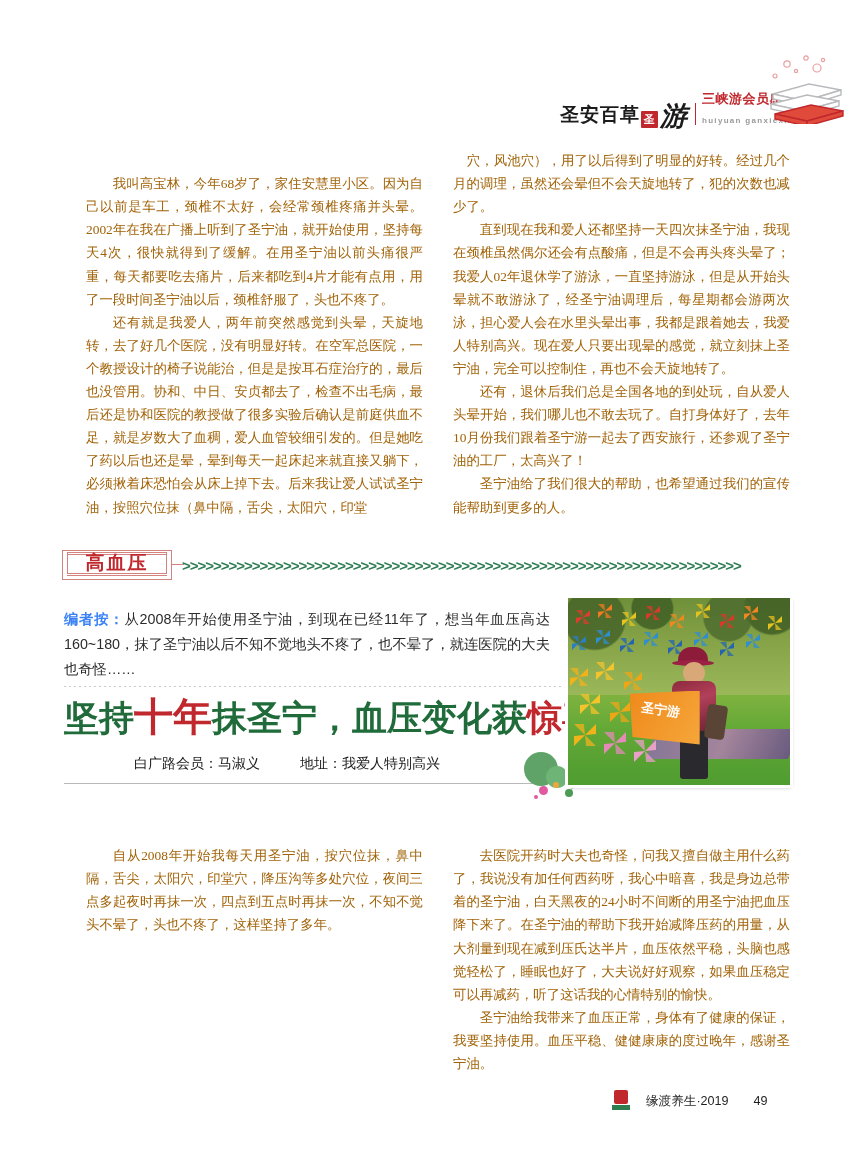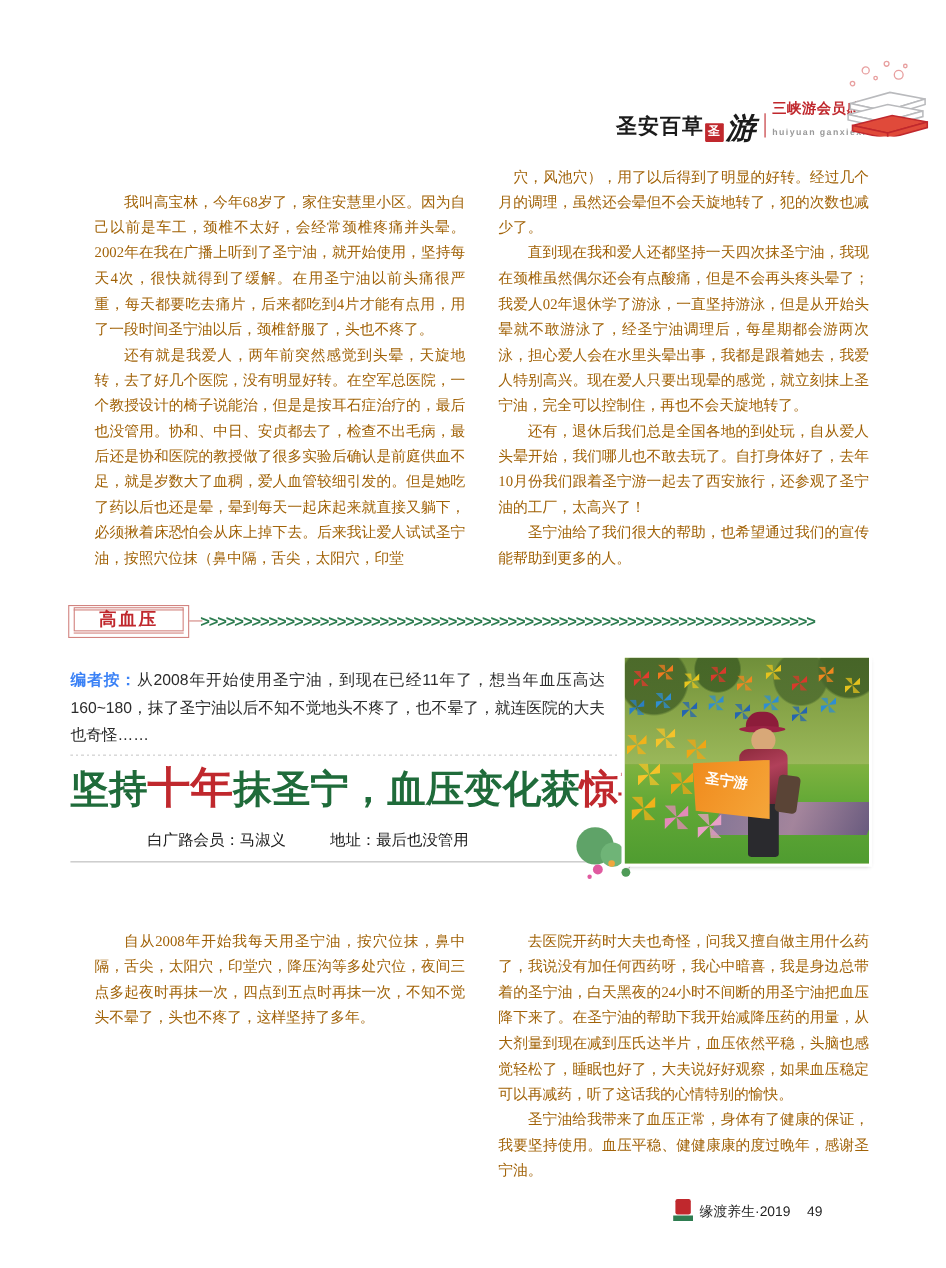--- a/index.html
+++ b/index.html
@@ -81,21 +81,21 @@
   .banner-box:before{top:3px;}
   .banner-box:after{bottom:3px;}
   .banner-inner{
     position:absolute;left:5px;top:4px;width:100px;height:22px;
     border:1px solid #d2837f;box-sizing:border-box;
   }
   .banner-label{
     position:absolute;left:0;top:0;width:110px;height:30px;
     display:flex;align-items:center;justify-content:center;
     font-family:"Liberation Sans",sans-serif;
-    font-weight:bold;font-size:16px;color:#c0282d;letter-spacing:2px;
+    font-weight:bold;font-size:19px;color:#c0282d;letter-spacing:2px;
     z-index:3;
   }
   .banner-arrows{
     position:absolute;left:120px;top:9px;width:616px;height:18px;
     overflow:hidden;color:#2e7d51;
     font-family:"Liberation Sans",sans-serif;
     font-size:15px;font-weight:bold;letter-spacing:-1px;line-height:18px;
     white-space:nowrap;
   }
   .banner-tick{
@@ -192,21 +192,21 @@
     clip-path:polygon(0 6%,100% 0,100% 100%,4% 86%);}
   .ph-flag-t{position:absolute;left:10px;top:12px;width:52px;height:30px;
     color:#fff;font-family:"Liberation Sans",sans-serif;font-weight:bold;
     font-size:13px;line-height:15px;transform:rotate(8deg);}
   .ph-bag{position:absolute;left:40px;top:58px;width:20px;height:34px;
     background:#5a4436;border-radius:4px;transform:rotate(8deg);}
 
   
   .footer{
     position:absolute;left:612px;top:1088px;width:190px;height:26px;
-    display:flex;align-items:center;gap:6px;
+    display:flex;align-items:center;gap:16px;
   }
   .foot-logo{width:18px;height:22px;position:relative;}
   .foot-logo-c{position:absolute;left:2px;top:0;width:14px;height:14px;
     background:#c0282d;border-radius:2px;}
   .foot-logo-b{position:absolute;left:0;top:15px;width:18px;height:5px;
     background:#2e7d51;}
   .foot-text{font-family:"Liberation Sans",sans-serif;font-size:12.6px;color:#1f1f1f;}
   .foot-page{font-family:"Liberation Sans",sans-serif;font-size:12.6px;color:#1f1f1f;margin-left:9px;}
 </style>
 </head>
@@ -265,21 +265,21 @@
     <span class="lead">编者按：</span><span>从2008年开始使用圣宁油，到现在已经11年了，想当年血压高达160~180，抹了圣宁油以后不知不觉地头不疼了，也不晕了，就连医院的大夫也奇怪……</span>
   </div>
   <div class="dot-rule"></div>
 
   <div class="headline">
     <span class="hl-g">坚持</span><span class="hl-r hl-big">十年</span><span class="hl-g">抹圣宁，血压变化获</span><span class="hl-r">惊喜</span>
   </div>
 
   <div class="byline">
     <span>白广路会员：马淑义</span>
-    <span>地址：最后也没管用</span>
+    <span>地址：我爱人特别高兴</span>
   </div>
   <div class="byline-rule"></div>
 
   <div class="blob blob-a"></div>
   <div class="blob blob-b"></div>
   <div class="blob blob-c"></div>
   <div class="blob blob-d"></div>
   <div class="blob blob-e"></div>
   <div class="blob blob-f"></div>
 

